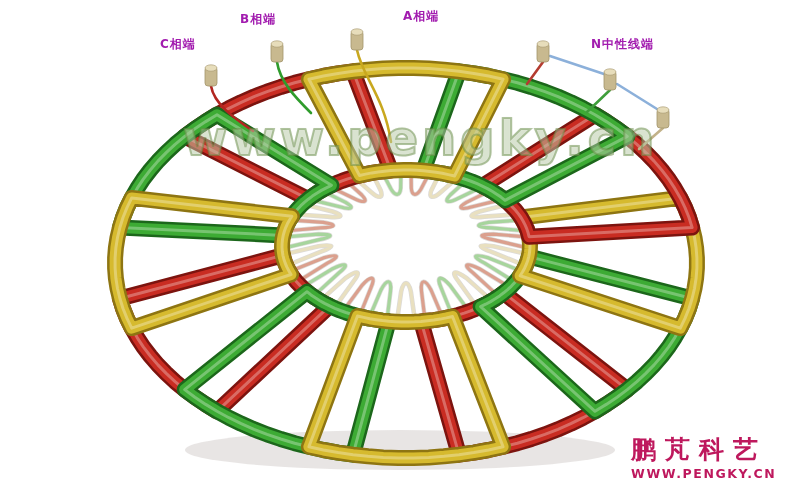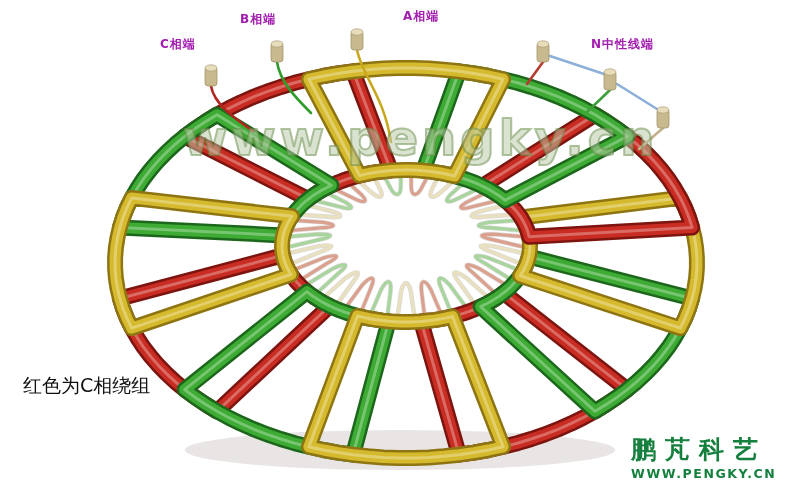--- a/index.html
+++ b/index.html
@@ -18,21 +18,21 @@
   .lbl-n{left:591px;top:36px;}
   .watermark{
     position:absolute;left:183px;top:110px;white-space:nowrap;
     font-size:48px;font-weight:700;letter-spacing:4px;
     color:rgba(233,241,226,0.32);
     -webkit-text-stroke:2px rgba(106,142,74,0.50);
     text-shadow:0 0 2px rgba(106,142,74,0.30);
   }
   .legend{position:absolute;left:23px;top:366px;color:#111;}
   .legend-line{font-size:19px;font-weight:500;line-height:39.5px;white-space:nowrap;}
-  .logo{position:absolute;left:631px;top:437px;color:#15803d;}
+  .logo{position:absolute;left:631px;top:437px;color:#be185d;}
   .logo-name{font-size:25px;font-weight:700;letter-spacing:9px;white-space:nowrap;line-height:26px;}
   .logo-site{font-size:12.5px;font-weight:700;letter-spacing:1.6px;margin-top:3px;white-space:nowrap;}
 </style>
 </head>
 <body>
 
 <div class="stage">
 
   <svg id="diagram" width="800" height="500" viewBox="0 0 800 500">
       <ellipse cx="400" cy="450" rx="215" ry="20" fill="rgba(110,95,85,0.16)"></ellipse>
@@ -149,21 +149,20 @@
     </svg>
 
   <div class="lbl lbl-c">C相端</div>
   <div class="lbl lbl-b">B相端</div>
   <div class="lbl lbl-a">A相端</div>
   <div class="lbl lbl-n">N中性线端</div>
 
   <div class="watermark">www.pengky.cn</div>
 
   <div class="legend">
-    <div class="legend-line">红色为C相绕组</div>
   </div>
 
   <div class="logo">
     <div class="logo-name">鹏芃科艺</div>
     <div class="logo-site">WWW.PENGKY.CN</div>
   </div>
 
 </div>
 
 </body></html>

